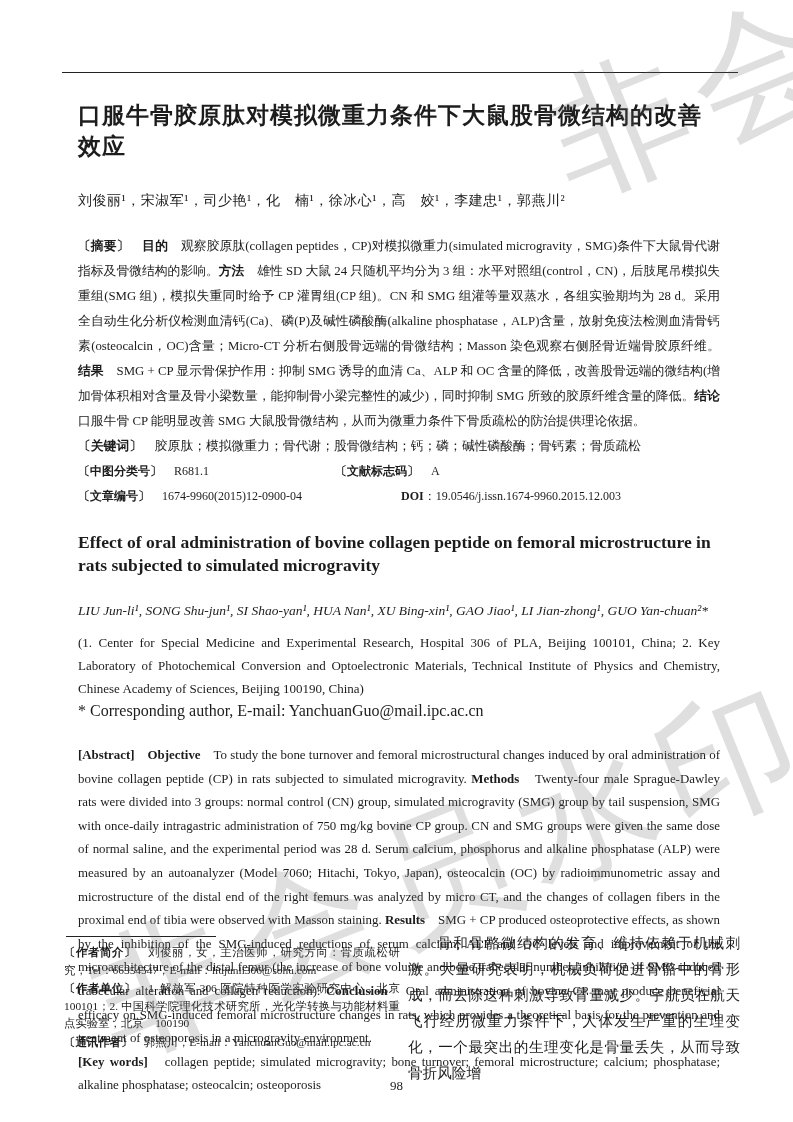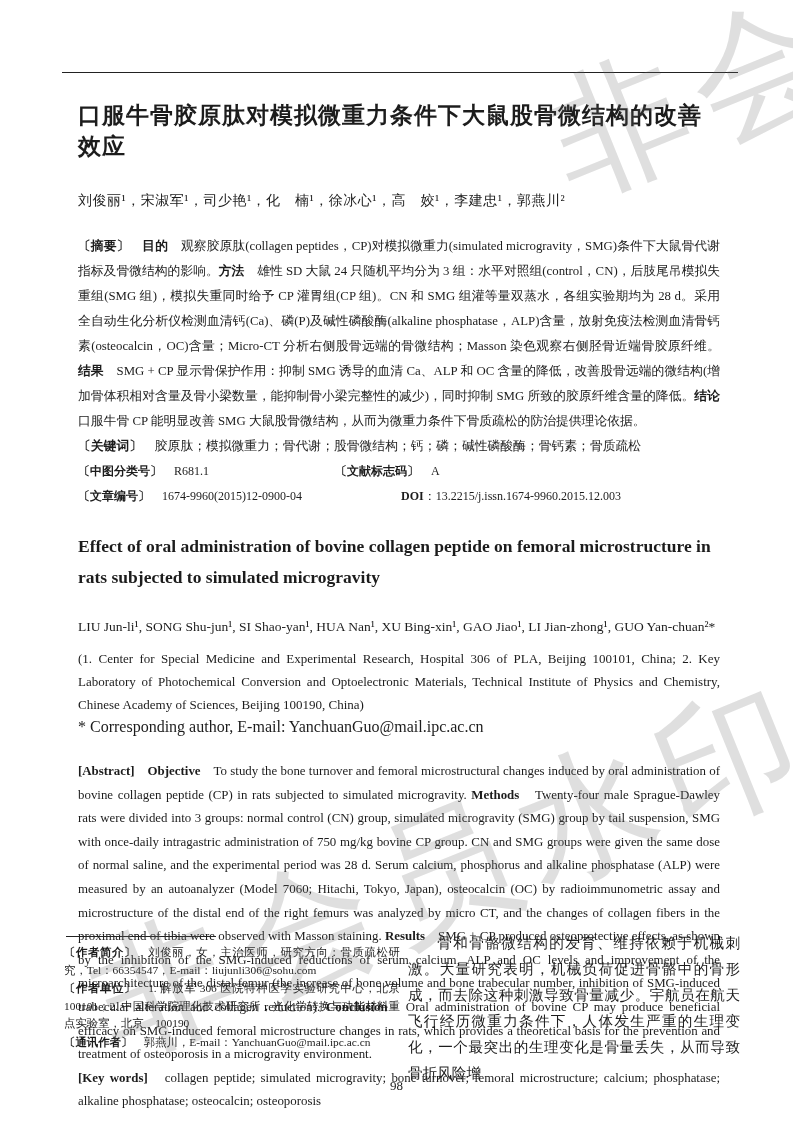--- a/index.html
+++ b/index.html
@@ -50,25 +50,25 @@
   .authors-cn{font-size:14px;margin-top:30px;letter-spacing:0.5px;}
   .abstract-cn{
     margin-top:24px;font-size:12.8px;line-height:25px;text-align:justify;
   }
   .kw-line{font-size:12.8px;line-height:25px;text-align:justify;}
   .meta-row{display:flex;font-size:12px;line-height:25px;}
   .meta-row .first{flex:0 0 auto;}
   .meta-row.row1 .first{width:257px;}
   .meta-row.row2 .first{width:323px;}
   .title-en{
-    font-size:17.5px;font-weight:bold;line-height:31px;
+    font-size:17.5px;font-weight:bold;line-height:23px;
     margin:22px 0 0 0;text-align:left;
   }
   .authors-en{
-    font-size:13.5px;line-height:24px;margin-top:22px;
+    font-style:italic;font-size:13.5px;line-height:24px;margin-top:22px;
     text-align:justify;
   }
   .affil-en{font-size:13px;line-height:23px;margin-top:8px;text-align:justify;}
   .corresp-en{font-size:16px;margin-top:2px;}
   .abstract-en{
     margin-top:24px;font-size:12.9px;line-height:23.6px;text-align:justify;
   }
   b{font-weight:bold;}
   
   .bottom{
@@ -115,21 +115,21 @@
 
     <div class="kw-line"><b>〔关键词〕　</b><span>胶原肽；模拟微重力；骨代谢；股骨微结构；钙；磷；碱性磷酸酶；骨钙素；骨质疏松</span></div>
 
     <div class="meta-row row1">
       <span class="first"><b>〔中图分类号〕　</b><span>R681.1</span></span>
       <span><b>〔文献标志码〕　</b><span>A</span></span>
     </div>
 
     <div class="meta-row row2">
       <span class="first"><b>〔文章编号〕　</b><span>1674-9960(2015)12-0900-04</span></span>
-      <span><b>DOI</b><span>：13.2215/j.issn.1674-9960.2015.12.003</span></span>
+      <span><b>DOI</b><span>：19.0546/j.issn.1674-9960.2015.12.003</span></span>
     </div>
 
     <h2 class="title-en">Effect of oral administration of bovine collagen peptide on femoral microstructure in rats subjected to simulated microgravity</h2>
 
     <div class="authors-en">LIU Jun-li¹, SONG Shu-jun¹, SI Shao-yan¹, HUA Nan¹, XU Bing-xin¹, GAO Jiao¹, LI Jian-zhong¹, GUO Yan-chuan²*</div>
 
     <div class="affil-en">(1. Center for Special Medicine and Experimental Research, Hospital 306 of PLA, Beijing 100101, China; 2. Key Laboratory of Photochemical Conversion and Optoelectronic Materials, Technical Institute of Physics and Chemistry, Chinese Academy of Sciences, Beijing 100190, China)</div>
 
     <div class="corresp-en">* Corresponding author, E-mail: YanchuanGuo@mail.ipc.ac.cn</div>
 

